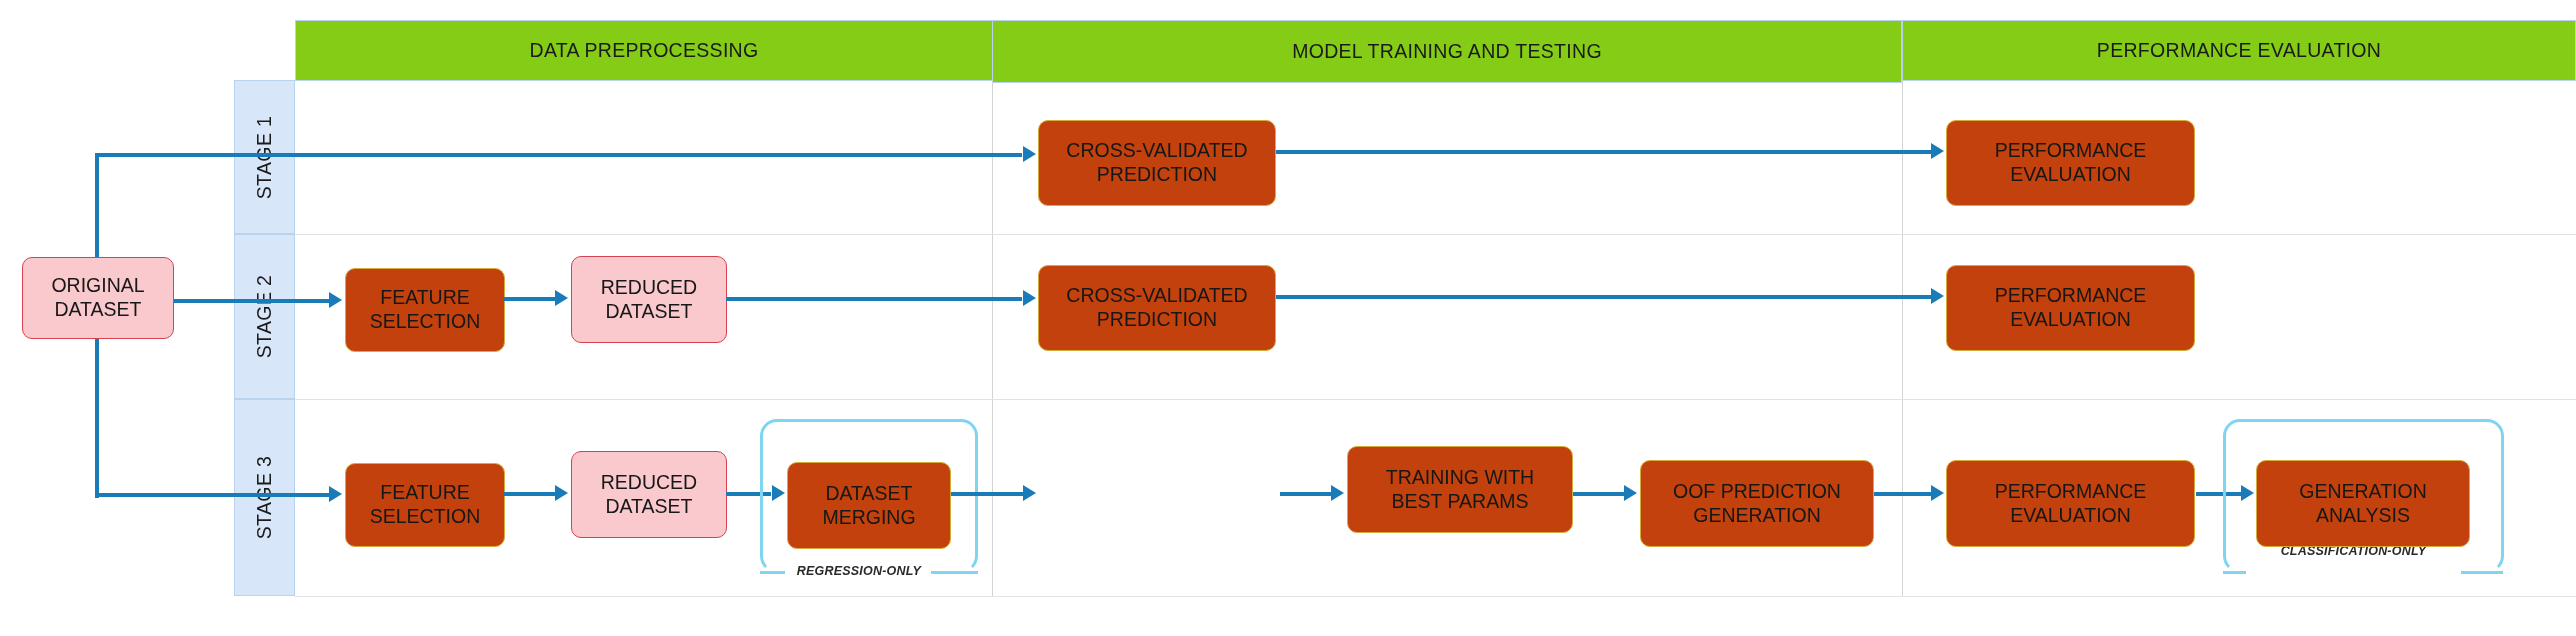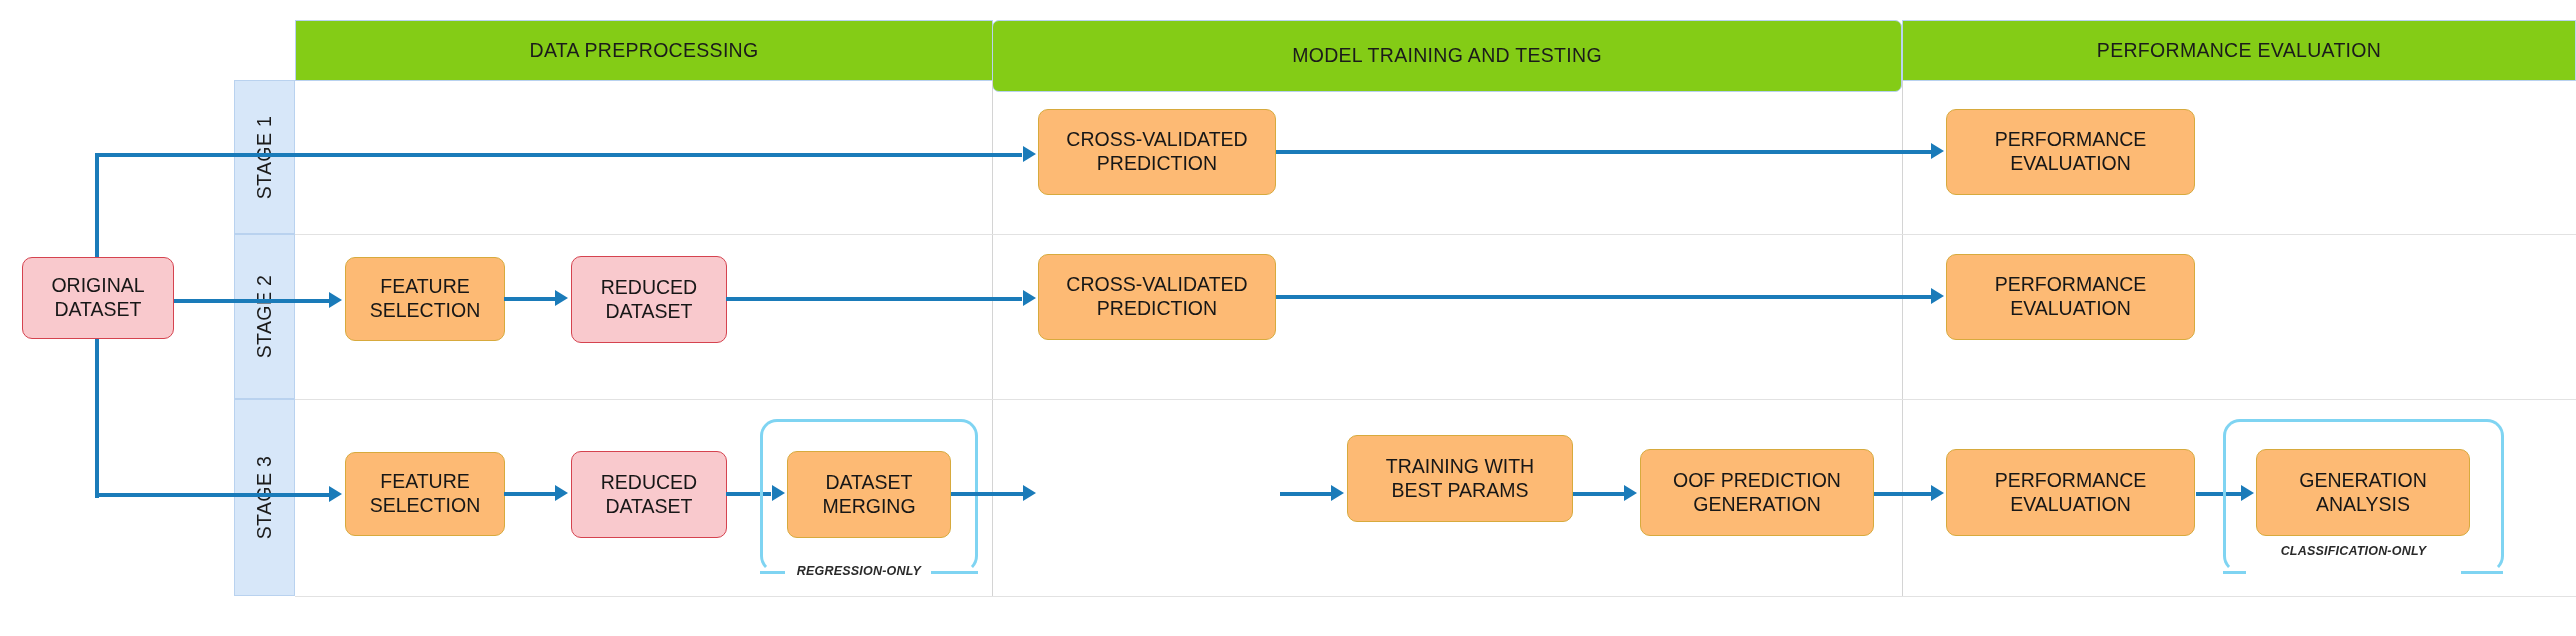--- a/index.html
+++ b/index.html
@@ -18,21 +18,21 @@
                    transform:rotate(-90deg);transform-origin:center center;letter-spacing:0.4px;}
 
   
   .vline{position:absolute;width:0.8px;background:#d4d4d4;}
   .hline{position:absolute;height:0.8px;background:#e2e2e2;}
 
   
   .node{position:absolute;box-sizing:border-box;border-radius:10px;
         display:flex;align-items:center;justify-content:center;text-align:center;
         font-size:19.5px;line-height:1.22;color:#171717;padding:3.1px 4.7px;}
-  .node.yellow{background:#fdba74;border:1.9px solid #d7aa3d;}
+  .node.yellow{background:#c2410c;border:1.9px solid #d7aa3d;margin-top:11px;}
   .node.pink{background:#f9c9cd;border:1.9px solid #d5434f;}
   .node .lbl{display:block;white-space:pre-line;}
 
   
   .conn{position:absolute;background:#1a7bb9;}
   .conn.h{height:3.9px;}
   .conn.v{width:3.9px;}
   .arrowhead{position:absolute;width:0;height:0;
              border-top:8.6px solid transparent;border-bottom:8.6px solid transparent;
              border-left:13.3px solid #1a7bb9;}
@@ -45,21 +45,21 @@
              color:#2a2a2a;letter-spacing:0.2px;white-space:nowrap;text-align:center;}
 </style>
 </head>
 <body>
 
 <div id="canvas">
 
   <div class="hdr-band" style="left:295px;top:19.5px;width:698px;height:61px;">
     <span>DATA PREPROCESSING</span>
   </div>
-  <div class="hdr-band" style="left:992px;top:19.5px;width:910px;height:72px;border-radius:7px;">
+  <div class="hdr-band" style="left:992px;top:19.5px;width:910px;height:63px;">
     <span>MODEL TRAINING AND TESTING</span>
   </div>
   <div class="hdr-band" style="left:1902px;top:19.5px;width:674px;height:61px;">
     <span>PERFORMANCE EVALUATION</span>
   </div>
 
   <div class="stage-cell" style="left:234px;top:80px;width:61px;height:154px;">
     <span>STAGE 1</span>
   </div>
   <div class="stage-cell" style="left:234px;top:234px;width:61px;height:165px;">

